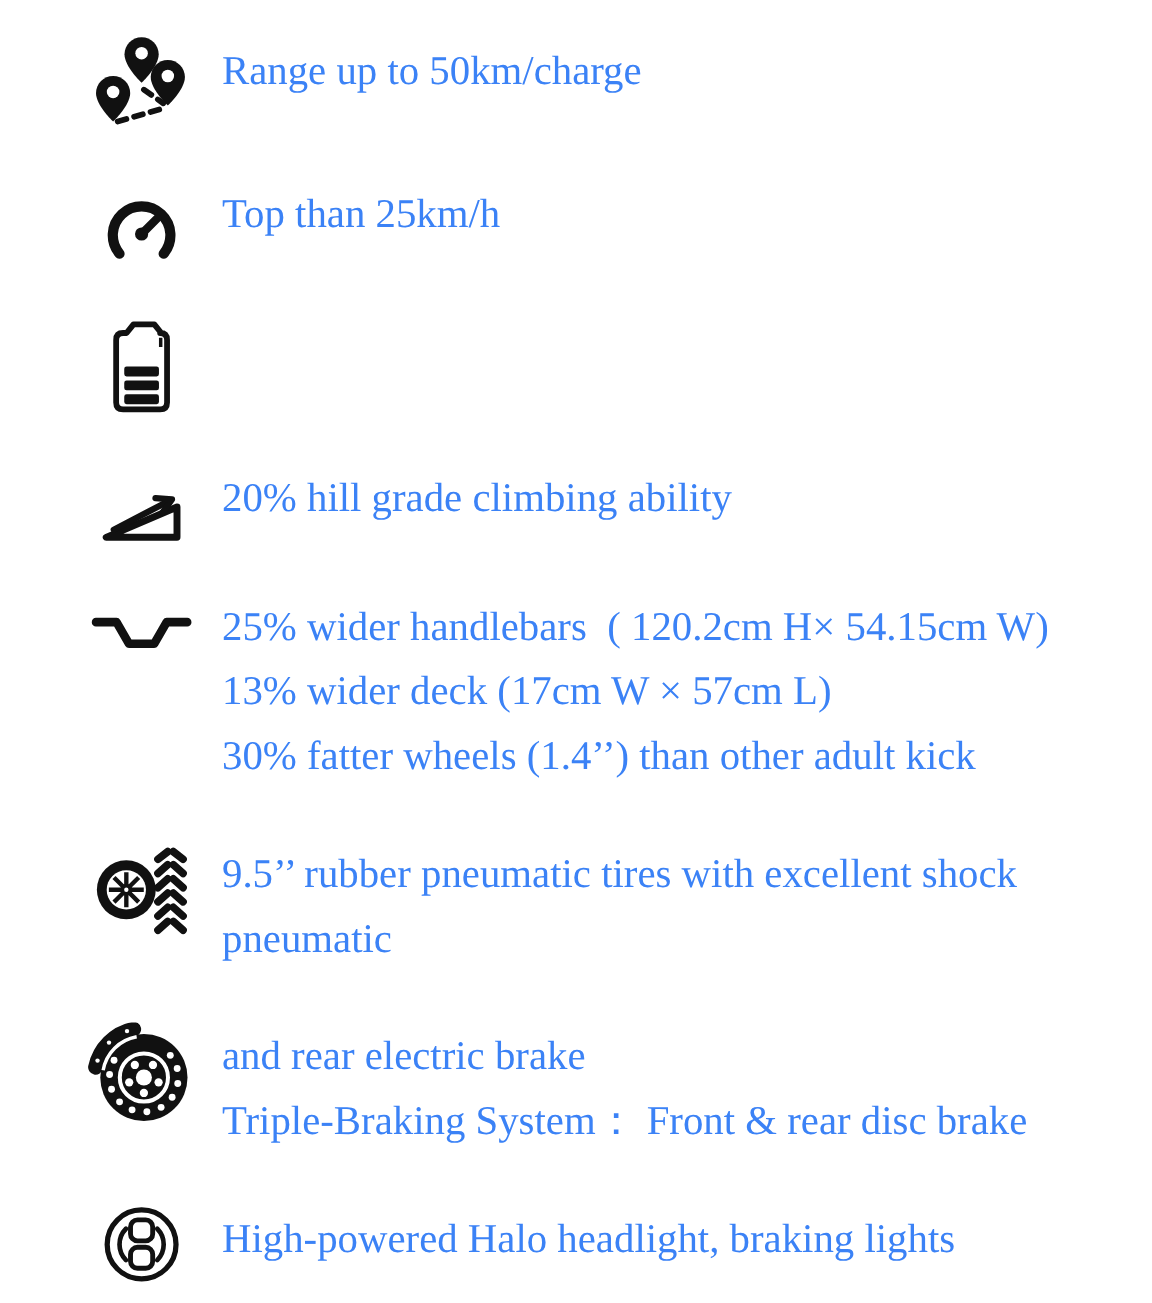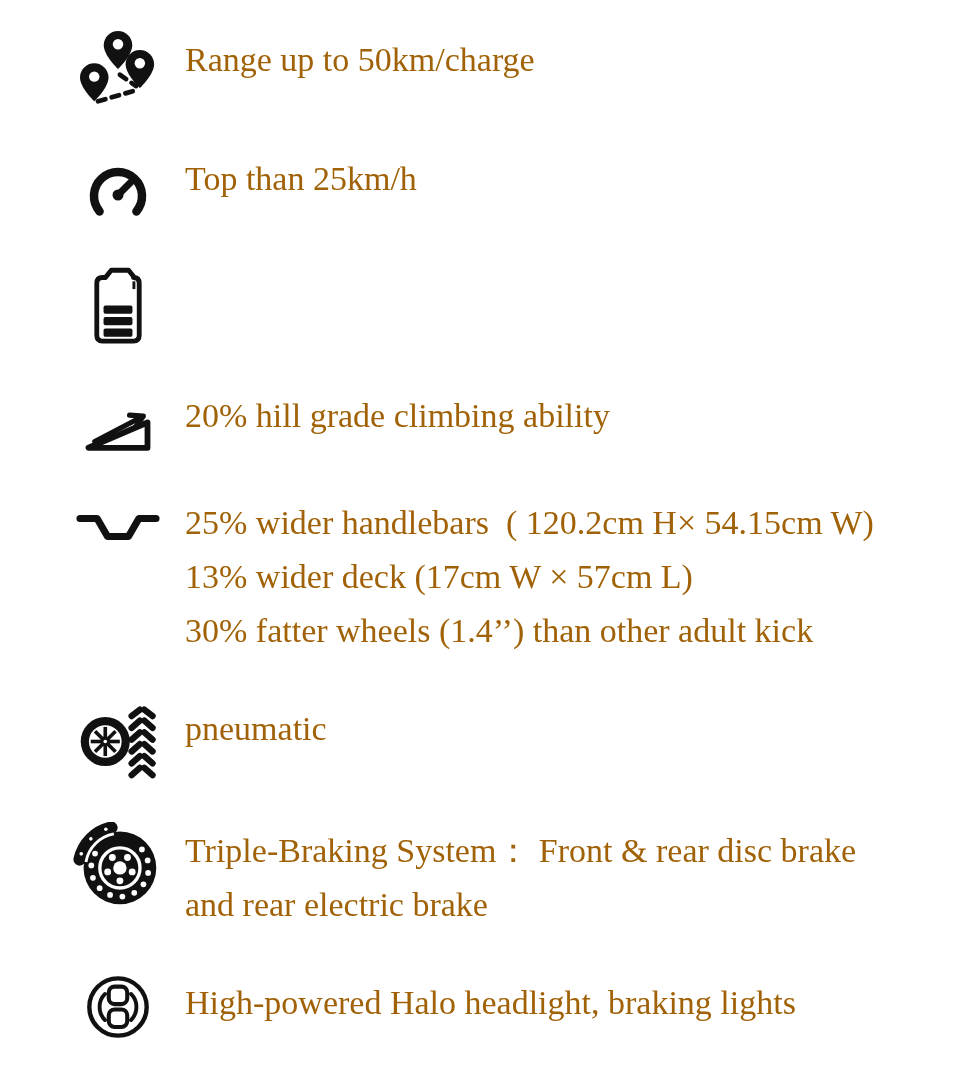--- a/index.html
+++ b/index.html
@@ -9,21 +9,21 @@
     padding: 33px 18px 0 64px;
     font-family: "Liberation Serif", serif;
   }
   .feature-row { display: flex; align-items: flex-start; margin: 0 0 44px 0; }
   .icon-col {
     width: 108px; flex: 0 0 108px;
     display: flex; justify-content: center; align-items: flex-start;
   }
   .text-col {
     flex: 1 1 auto; margin-left: 13px;
-    font-size: 34px; line-height: 54px; color: #a16207;
+    font-size: 34px; line-height: 54px; color: #3b82f6;
   }
   .line { white-space: pre-wrap; }
   svg { display: block; }
   .ic { color: #111111; }
   
   .nudge-r1 { margin-top: -3px; }
   .nudge-r2 { margin-top: 7px; }
   .nudge-r3 { margin-top: -3px; }
   .nudge-r4 { margin-top: 4px; }
   .nudge-r5 { margin-top: 12px; }
@@ -136,20 +136,21 @@
         <path d="M59 53 L68 45" fill="none"></path>
           <path d="M73 45 L82 53" fill="none"></path>
         <path d="M59 66 L68 58" fill="none"></path>
           <path d="M73 58 L82 66" fill="none"></path>
         <path d="M59 79 L68 71" fill="none"></path>
           <path d="M73 71 L82 79" fill="none"></path>
       </g>
     </svg>
   </div>
   <div class="text-col">
+    <div class="line">9.5’’ rubber pneumatic tires with excellent shock</div>
     <div class="line">pneumatic</div>
   </div>
 </div>
 
 <div class="feature-row">
   <div class="icon-col">
     <svg class="ic nudge-r7" width="92" height="88" viewBox="0 0 96 92">
       <path d="M7.9 39.1 A43 43 0 0 1 41.1 5.9" fill="none" stroke="currentColor" stroke-width="13" stroke-linecap="round"></path>
       <circle cx="50" cy="48" r="38" fill="currentColor"></circle>
       <path d="M14.5 41.7 A36 36 0 0 1 43.7 12.5" fill="none" stroke="#fff" stroke-width="3"></path>
@@ -174,22 +175,22 @@
       <g fill="#fff">
         <circle cx="50" cy="61.5" r="3.6"></circle>
           <circle cx="37.2" cy="52.2" r="3.6"></circle>
         <circle cx="42.1" cy="37.1" r="3.6"></circle>
           <circle cx="57.9" cy="37.1" r="3.6"></circle>
         <circle cx="62.8" cy="52.2" r="3.6"></circle>
       </g>
     </svg>
   </div>
   <div class="text-col">
+    <div class="line">and rear electric brake</div>
     <div class="line">Triple-Braking System： Front &amp; rear disc brake</div>
-    <div class="line">and rear electric brake</div>
   </div>
 </div>
 
 <div class="feature-row">
   <div class="icon-col">
     <svg class="ic nudge-r8" width="70" height="70" viewBox="0 0 72 72">
       <circle cx="36" cy="36" r="29.5" fill="none" stroke="currentColor" stroke-width="4.5"></circle>
       <rect x="26.5" y="15" width="19" height="18" rx="6" fill="none" stroke="currentColor" stroke-width="4.2"></rect>
       <rect x="26.5" y="38.5" width="19" height="18" rx="6" fill="none" stroke="currentColor" stroke-width="4.2"></rect>
       <path d="M22.6 49.4 A19 19 0 0 1 22.6 22.6" fill="none" stroke="currentColor" stroke-width="4" stroke-linecap="round"></path>

